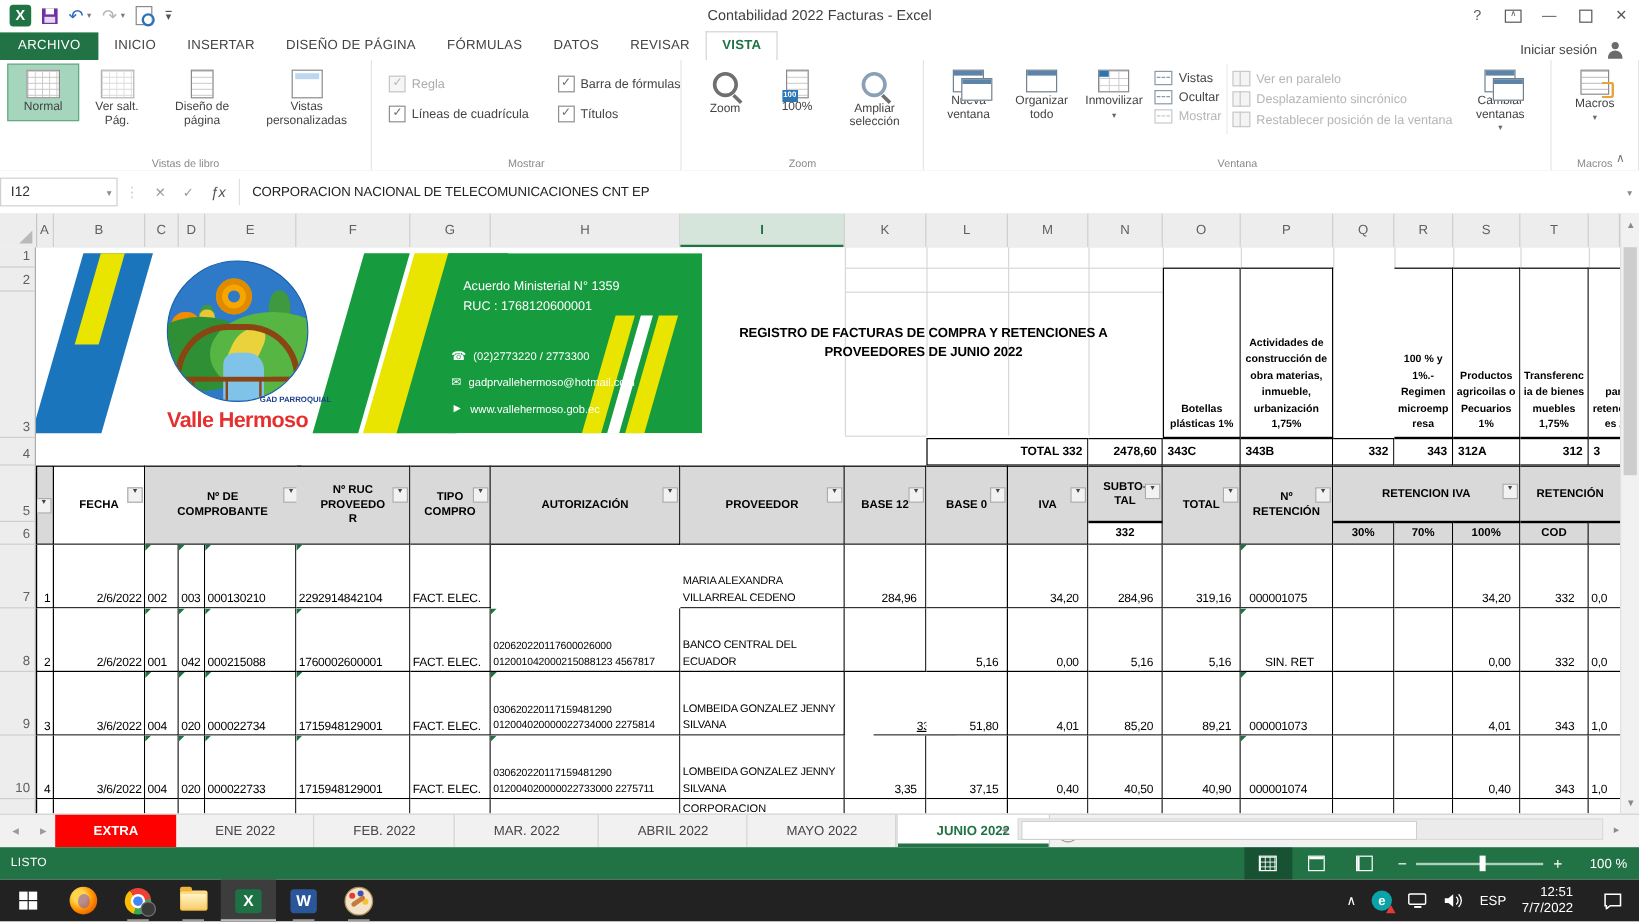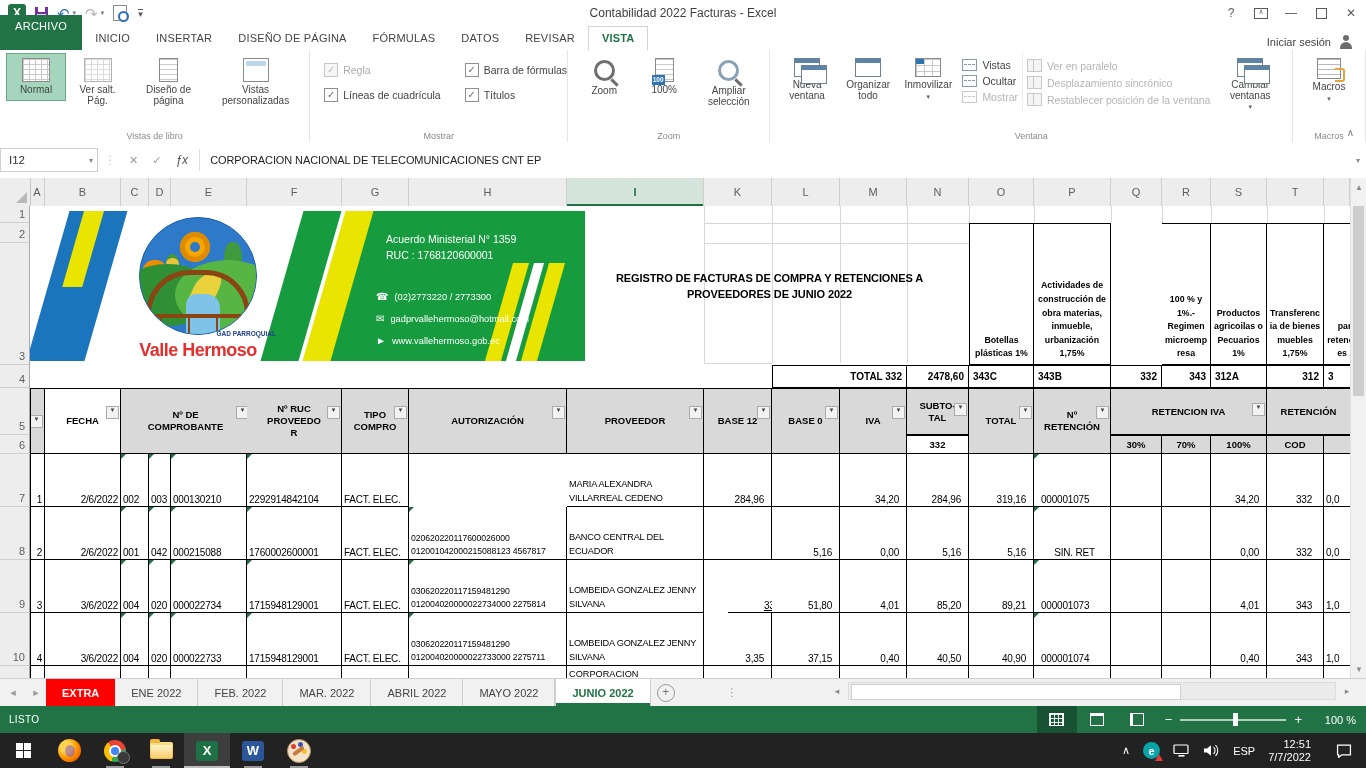--- a/index.html
+++ b/index.html
@@ -18,21 +18,21 @@
   .qprev::after{content:"";position:absolute;right:-3px;bottom:-2px;width:7px;height:7px;border:2px solid #2F6FBA;border-radius:50%;background:rgba(255,255,255,.6);}
   .qmore{color:#555;font-size:9px;border-top:1px solid #555;line-height:8px;margin-left:2px;}
   #wtitle{position:absolute;left:0;right:0;text-align:center;font-size:12px;color:#404040;pointer-events:none;}
   .winctl{margin-left:auto;display:flex;align-items:center;height:26px;}
   .wbtn{width:30px;height:26px;display:flex;align-items:center;justify-content:center;color:#595959;font-size:12px;}
   .ico-ribbon{width:12px;height:9px;border:1px solid #595959;display:flex;align-items:flex-start;justify-content:center;font-size:7px;line-height:6px;color:#595959;}
   .ico-restore{width:9px;height:9px;border:1px solid #595959;position:relative;background:#fff;}
   .ico-restore::before{content:"";position:absolute;left:2px;top:-4px;width:8px;height:8px;border:1px solid #595959;z-index:-1;}
   
   #tabsrow{position:absolute;top:26px;left:0;width:1366px;height:24px;background:#fff;display:flex;align-items:flex-end;}
-  .filetab{background:#217346;color:#fff;font-size:11px;padding:5px 15px 18px;letter-spacing:.3px;}
+  .filetab{background:#217346;color:#fff;font-size:11px;padding:5px 15px 6px;letter-spacing:.3px;}
   .rtab{font-size:11px;color:#444;padding:5px 13px 6px;letter-spacing:.2px;}
   .rtab.active{color:#217346;background:#fff;border:1px solid #d4d4d4;border-bottom:none;font-weight:bold;}
   .signin{margin-left:auto;display:flex;align-items:center;gap:7px;font-size:11px;color:#444;padding-right:12px;}
   .person{width:16px;height:16px;position:relative;}
   .person::before{content:"";position:absolute;left:5px;top:1px;width:6px;height:6px;border-radius:50%;background:#6b6b6b;}
   .person::after{content:"";position:absolute;left:2px;top:8px;width:12px;height:7px;border-radius:6px 6px 0 0;background:#6b6b6b;}
   
   #ribbon{position:absolute;top:50px;left:0;width:1366px;height:92px;background:#fff;border-bottom:1px solid #d8d8d8;display:flex;}
   .rgroup{position:relative;display:flex;align-items:flex-start;border-right:1px solid #e6e6e6;padding:3px 6px 14px;box-sizing:border-box;height:92px;}
   .rglabel{position:absolute;bottom:1px;left:0;right:0;text-align:center;font-size:9px;color:#8a8a8a;}
@@ -143,21 +143,21 @@
   .l-gadp{position:absolute;right:-6px;bottom:24px;font-size:6.5px;font-weight:bold;color:#1B3F8F;background:rgba(255,255,255,.0);}
   .l-vh{position:absolute;left:-22px;bottom:0px;width:190px;text-align:center;font-size:18px;font-weight:bold;color:#E53030;letter-spacing:-.5px;}
   #sheettitle{position:absolute;left:570px;top:48px;width:399px;height:64px;display:flex;align-items:center;justify-content:center;text-align:center;font-weight:bold;font-size:11px;line-height:1.5;color:#000;padding:0 26px;box-sizing:border-box;z-index:4;letter-spacing:-.1px;}
   
   #vscroll{position:absolute;left:1350px;top:178px;width:16px;height:500px;background:#F1F1F1;border-left:1px solid #e0e0e0;box-sizing:border-box;}
   .varr{position:absolute;left:0;width:16px;height:18px;display:flex;align-items:center;justify-content:center;color:#8a8a8a;font-size:8px;background:#F1F1F1;}
   #vthumb{position:absolute;left:2px;top:28px;width:11px;height:190px;background:#CDCDCD;}
   
   #tabbar{position:absolute;top:678px;left:0;width:1366px;height:28px;background:#F1F1F1;border-top:1px solid #cfcfcf;display:flex;align-items:stretch;box-sizing:border-box;}
   .tnav{width:26px;display:flex;align-items:center;justify-content:center;color:#9a9a9a;font-size:11px;}
-  .stab{display:flex;align-items:center;padding:0 16px;font-size:11px;color:#444;border-right:1px solid #cfcfcf;background:#F1F1F1;text-align:right;}
+  .stab{display:flex;align-items:center;padding:0 32px;font-size:11px;color:#444;border-right:1px solid #cfcfcf;background:#F1F1F1;text-align:right;}
   .stab.red{background:#FF0000;color:#fff;font-weight:bold;border-right:none;}
   .stab.active{background:#fff;color:#217346;font-weight:bold;box-shadow:inset 0 -3px 0 #217346;border-left:1px solid #cfcfcf;}
   .newsheet{width:30px;display:flex;align-items:center;justify-content:center;}
   .newsheet span{width:16px;height:16px;border-radius:50%;border:1px solid #9a9a9a;color:#777;font-size:12px;line-height:14px;text-align:center;}
   .tdots{width:22px;display:flex;align-items:center;justify-content:center;color:#9a9a9a;font-size:11px;}
   #hscroll{position:absolute;left:848px;top:682px;width:488px;height:18px;background:#EBEBEB;border:1px solid #dcdcdc;box-sizing:border-box;}
   #hthumb{position:absolute;left:2px;top:1px;width:328px;height:14px;background:#fff;border:1px solid #cfcfcf;}
   .hnavl{position:absolute;left:828px;top:682px;width:18px;height:18px;display:flex;align-items:center;justify-content:center;color:#8a8a8a;font-size:9px;}
   .hnavr{position:absolute;left:1338px;top:682px;width:18px;height:18px;display:flex;align-items:center;justify-content:center;color:#8a8a8a;font-size:9px;}
   

